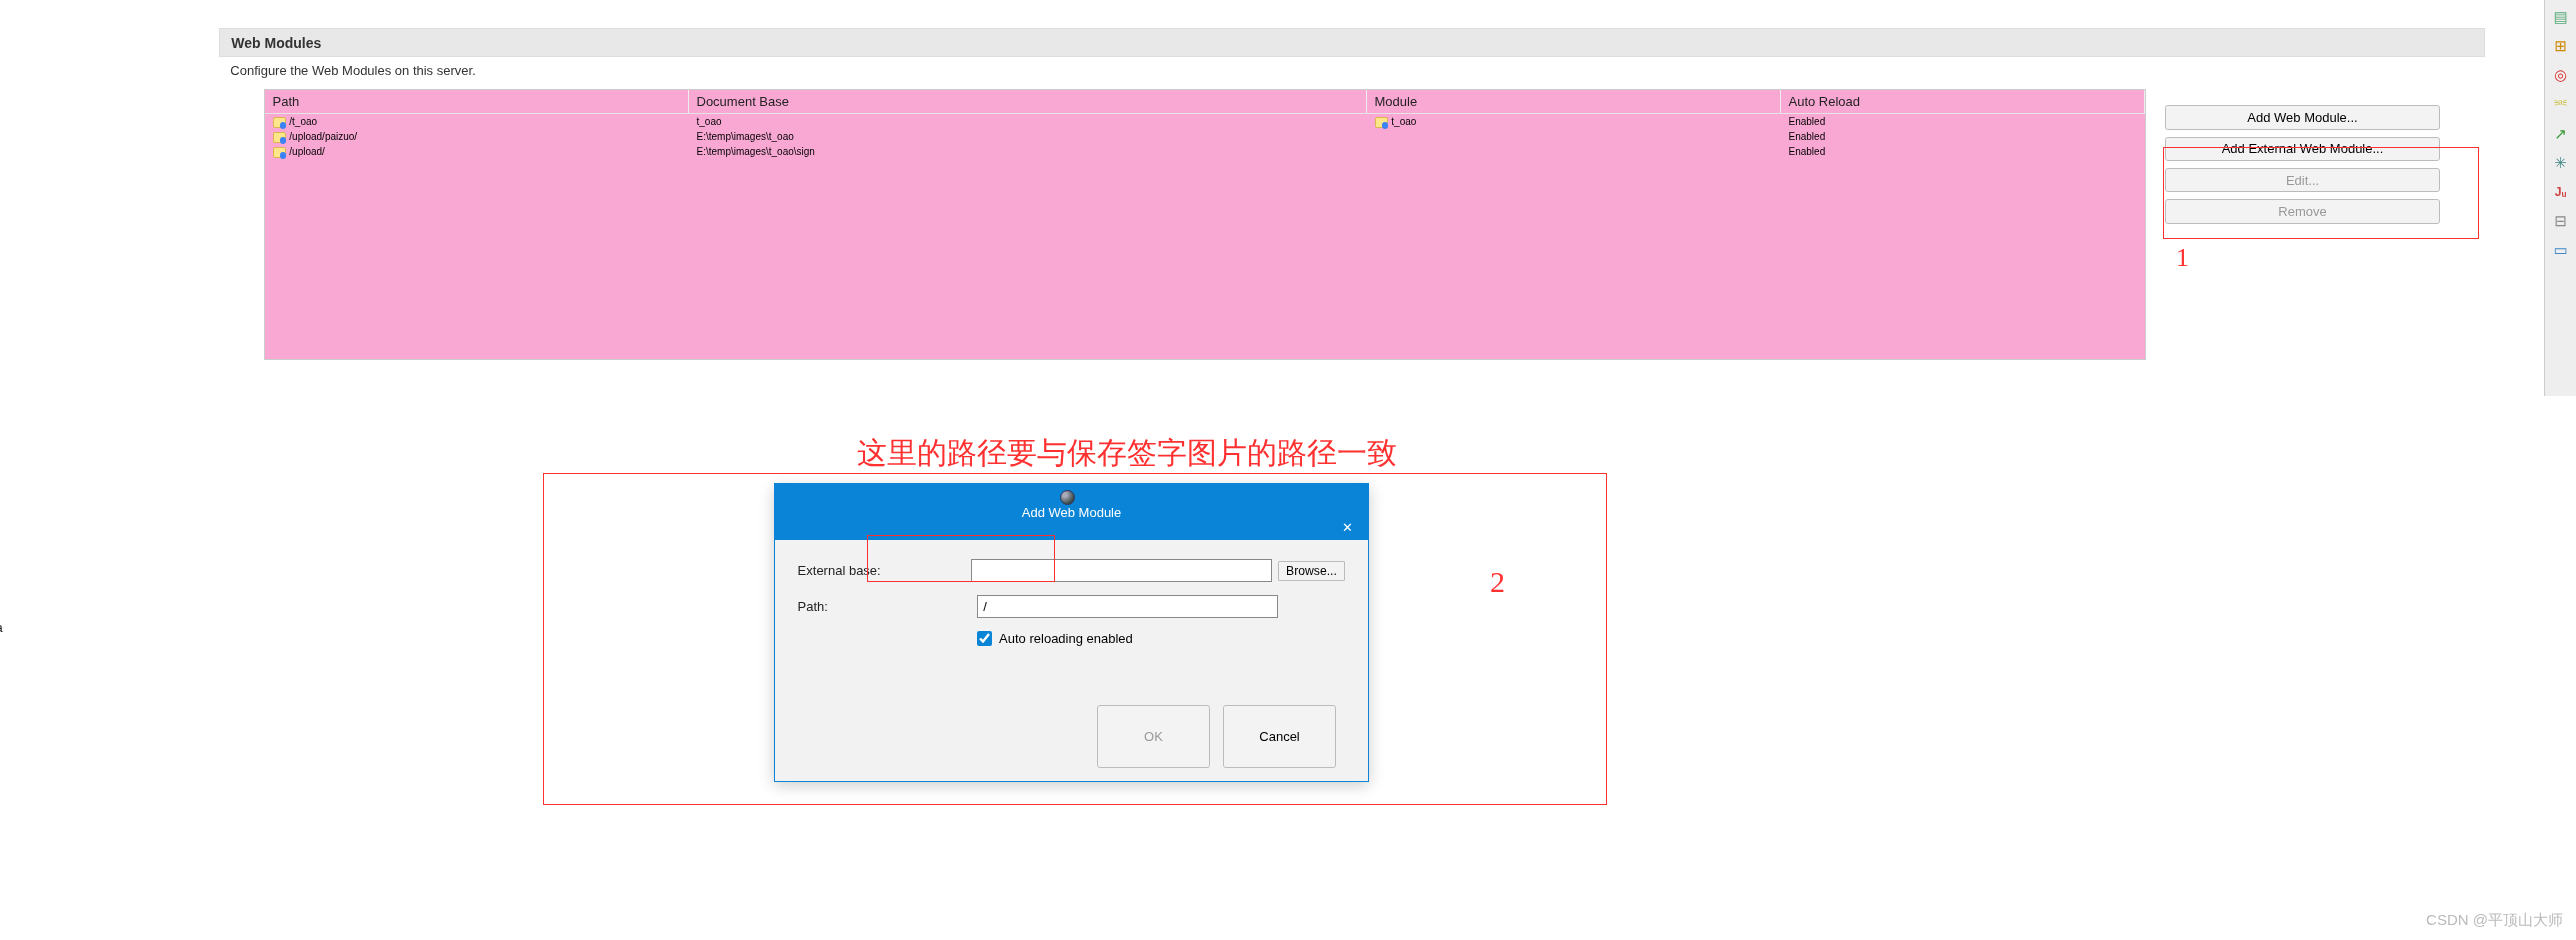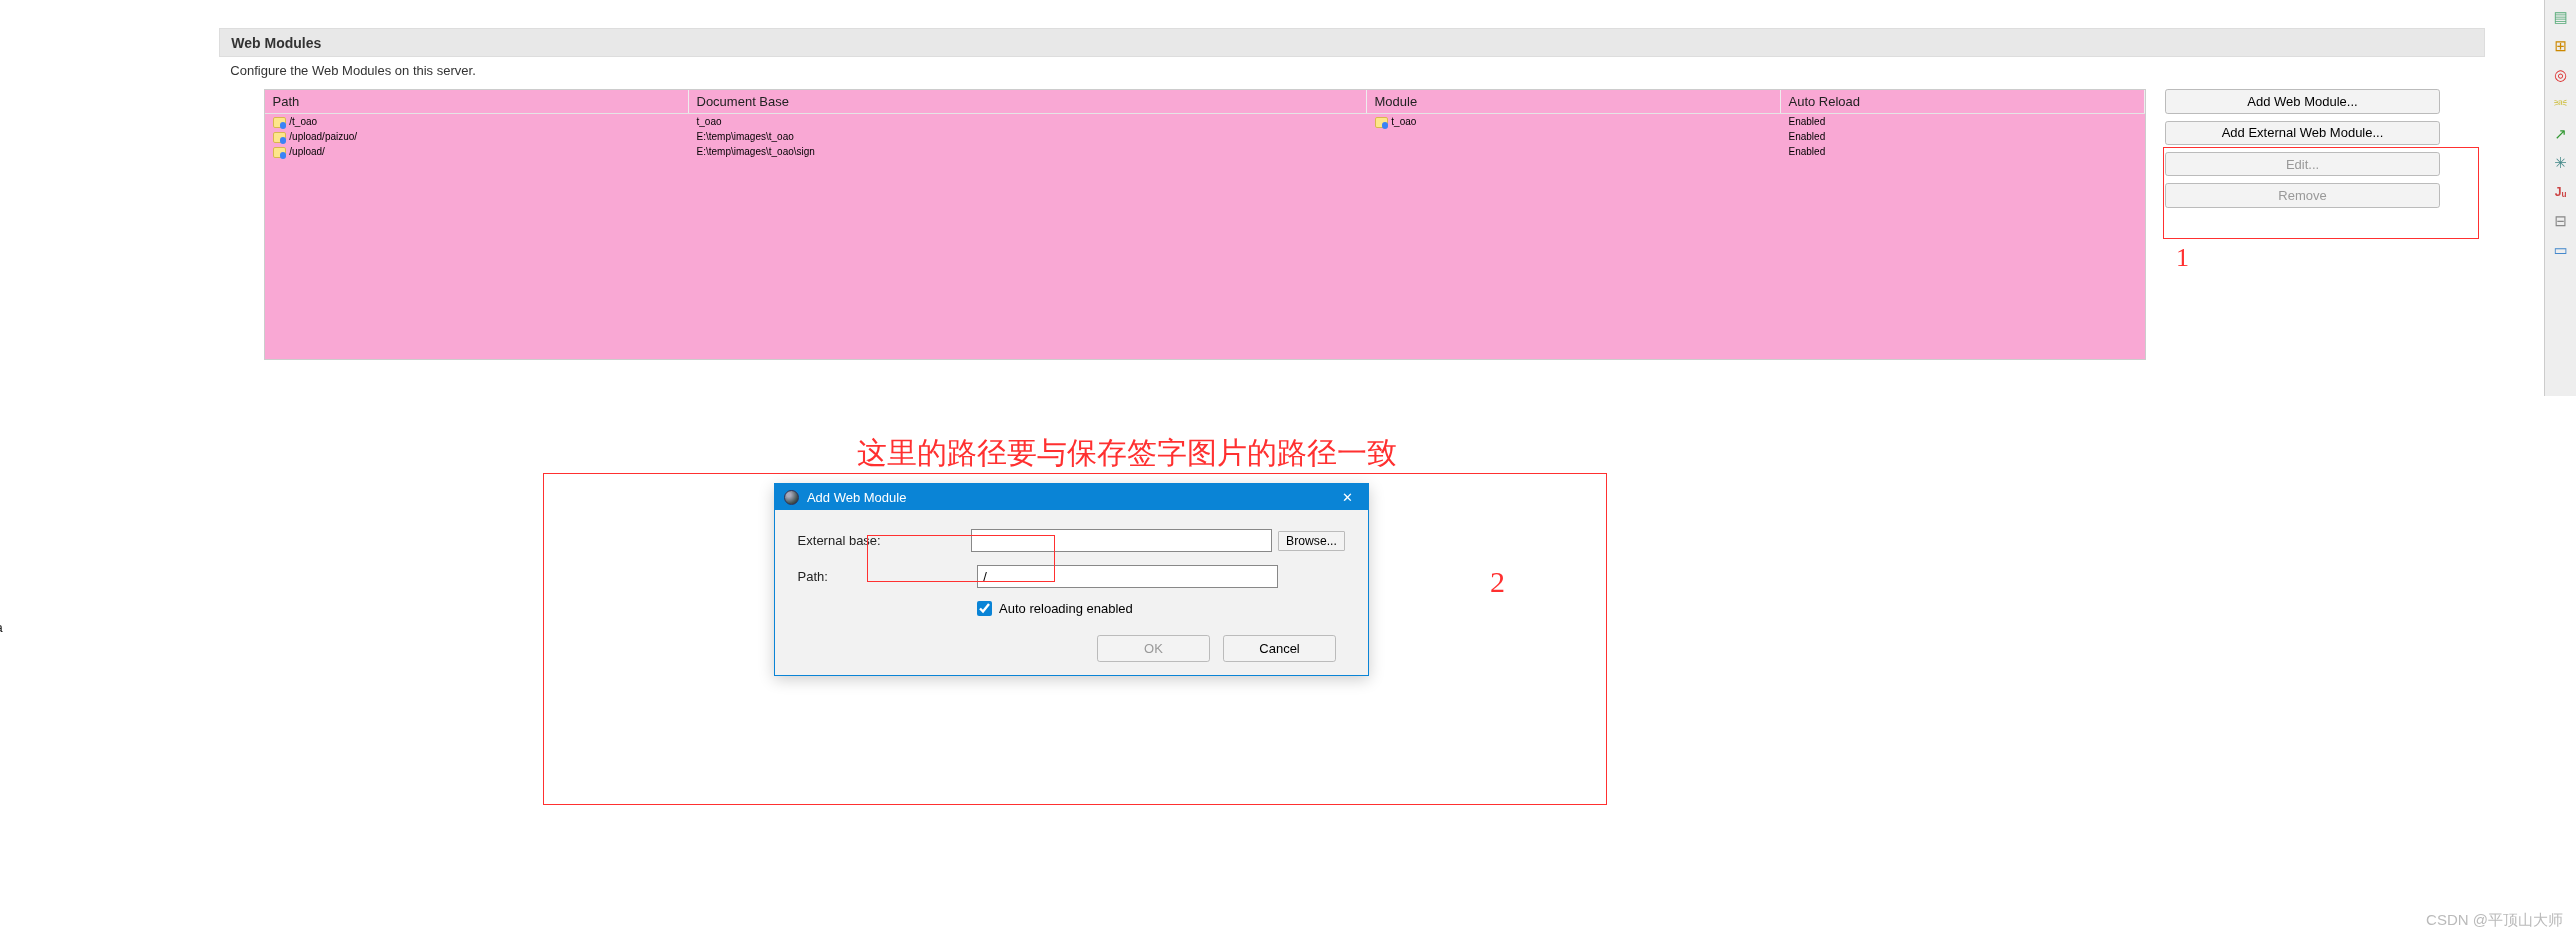--- a/index.html
+++ b/index.html
@@ -87,20 +87,21 @@
       width: 6.6px;
       height: 6.6px;
       background: #3b82f6;
       border-radius: 50%;
     }
     .side-buttons {
       width: 275px;
       display: flex;
       flex-direction: column;
       gap: 6.6px;
+      margin-top: 16px;
     }
     .btn {
       background: #f3f3f3;
       border: 0.9px solid #bbb;
       border-radius: 2.8px;
       padding: 3.8px 9.4px;
       font-size: 13px;
       color: #000;
       text-align: center;
       cursor: pointer;
@@ -171,20 +172,21 @@
       box-shadow: 0 3.8px 15px rgba(0,0,0,0.2);
       z-index: 50;
     }
     .dialog-titlebar {
       background: #0a84d6;
       color: #fff;
       padding: 5.7px 9.4px;
       display: flex;
       align-items: center;
       font-size: 13px;
+      flex-direction: column;
     }
     .dialog-icon {
       width: 15px;
       height: 15px;
       border-radius: 50%;
       background: radial-gradient(circle at 30% 30%, #aab 15%, #455 65%, #222);
       margin-right: 7.5px;
       border: 0.9px solid #335;
     }
     .dialog-close {
@@ -233,21 +235,21 @@
       width: 15px;
       height: 15px;
       accent-color: #0a84d6;
     }
     .dialog-btns {
       display: flex;
       justify-content: flex-end;
       gap: 13px;
       padding-right: 9.4px;
     }
-    .dialog-btns .btn { width: 113px; padding: 5px; }
+    .dialog-btns .btn { width: 113px; padding: 23px; margin-top: 40px; }
     .watermark {
       position: absolute;
       right: 13px;
       bottom: 11.3px;
       color: rgba(130,130,130,0.55);
       font-size: 15px;
     }
     .left-tree {
       position: absolute;
       left: -32px;

